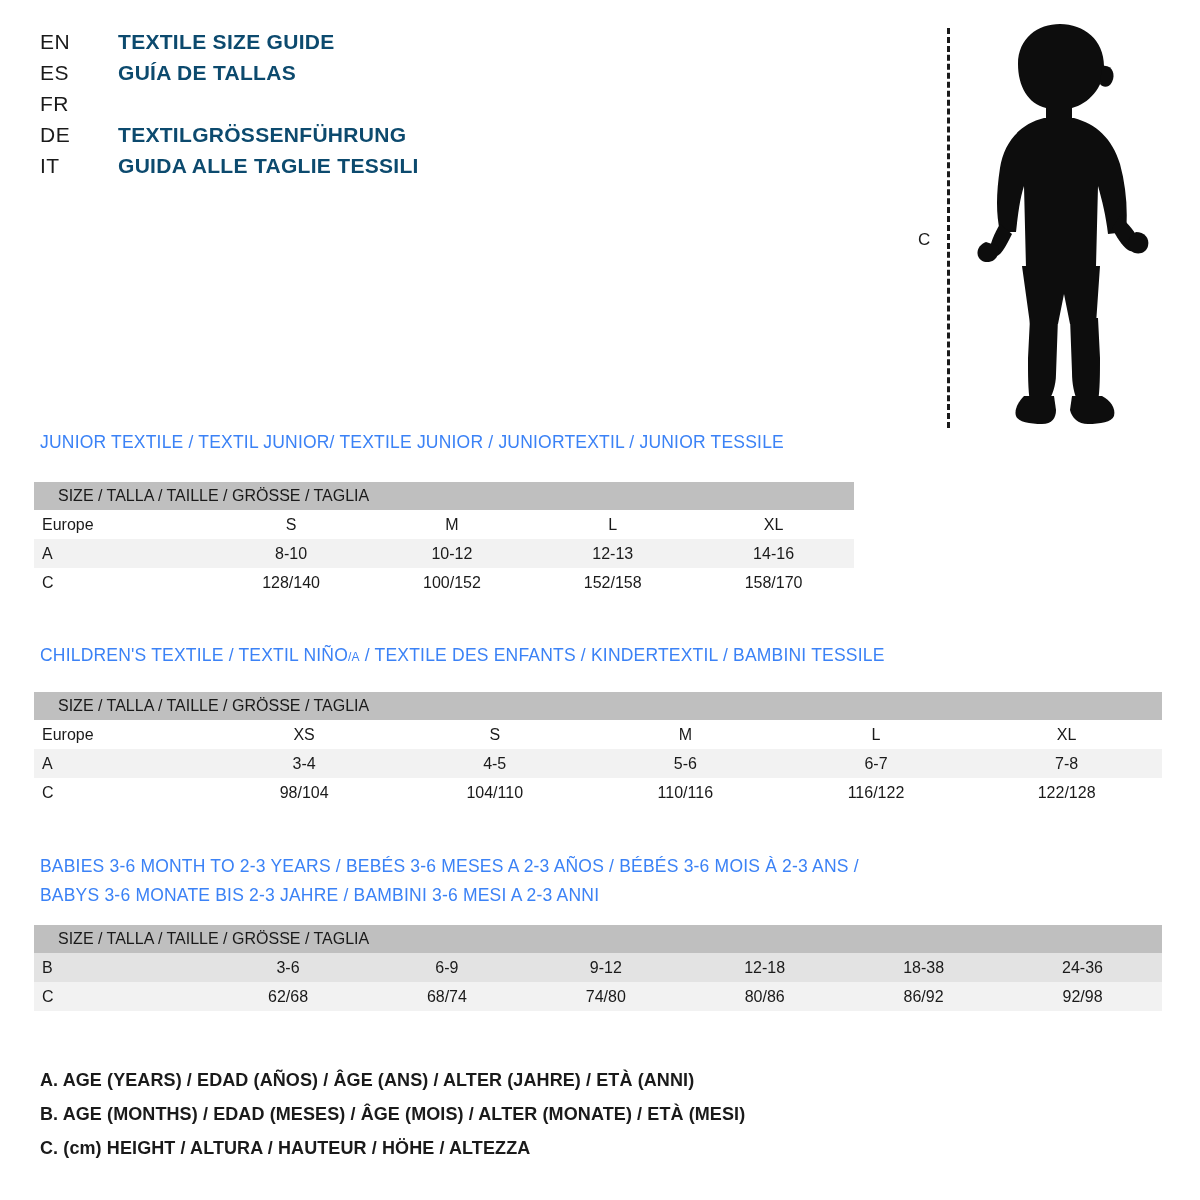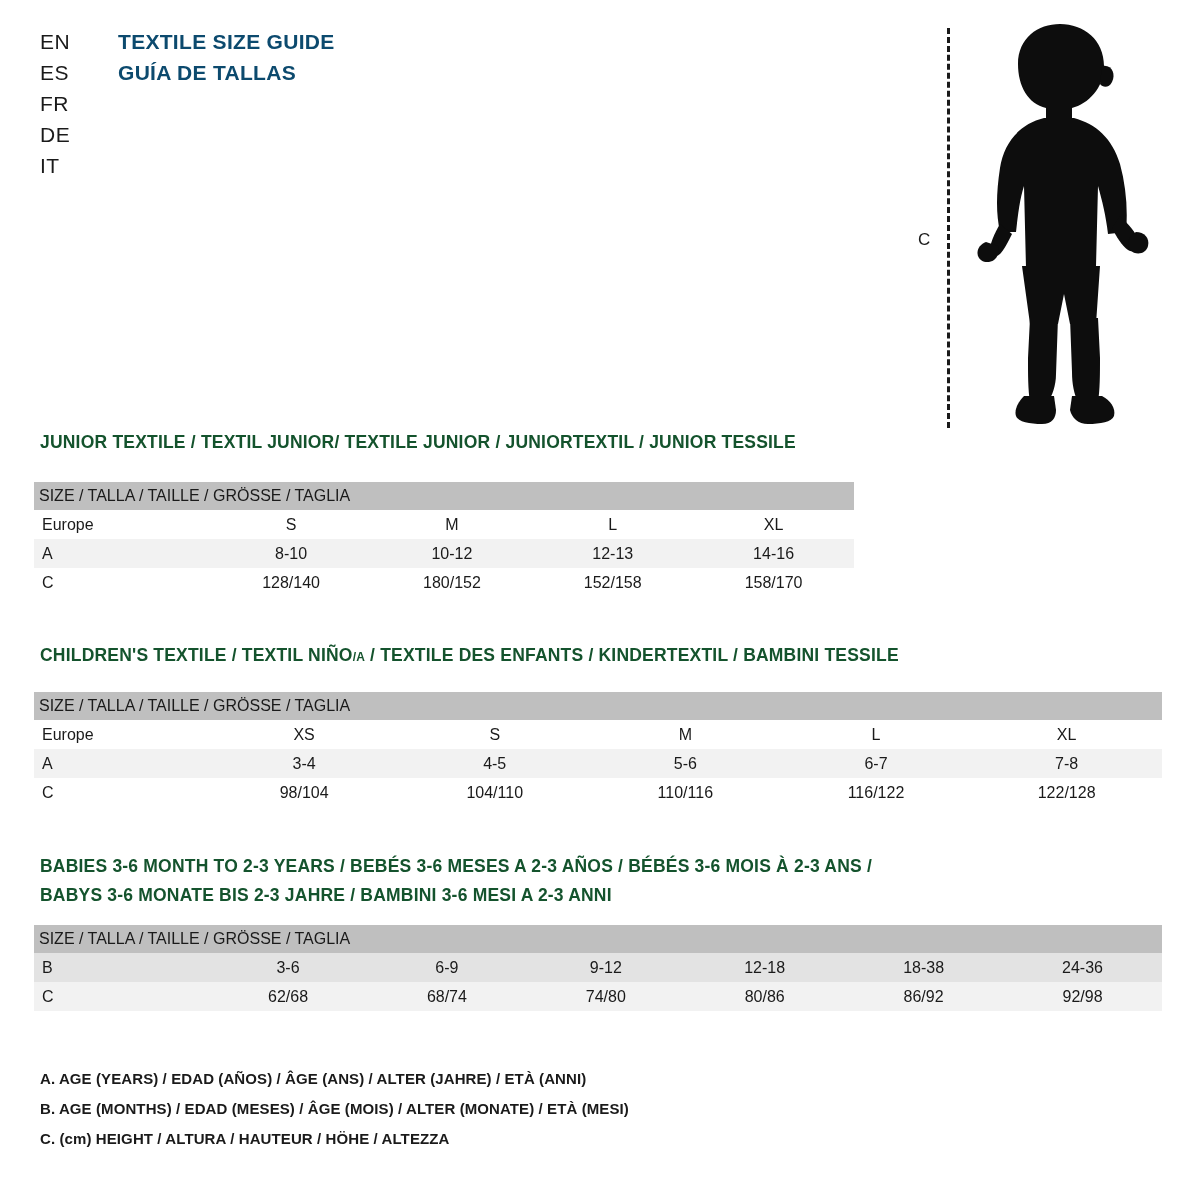--- a/index.html
+++ b/index.html
@@ -69,23 +69,23 @@
   .figure-svg {
     position: absolute;
     left: 60px;
     top: 8px;
   }
 
   
   .section-title {
     position: absolute;
     font-size: 17.5px;
-    font-weight: 700;
+    font-weight: 400;
     letter-spacing: 0.2px;
-    color: #14532d;
+    color: #3b82f6;
     white-space: nowrap;
   }
   .section-title .sub {
     font-size: 12px;
     vertical-align: baseline;
   }
 
   
   .size-table {
     position: absolute;
@@ -101,36 +101,36 @@
     vertical-align: middle;
     white-space: nowrap;
   }
   .size-table .rowhead {
     text-align: left;
     padding-left: 8px;
   }
   .row-headbar td {
     background: #bfbfbf;
     text-align: left;
-    padding-left: 5px;
+    padding-left: 24px;
     font-weight: 400;
     height: 28px;
   }
   .row-light td { background: #f2f2f2; }
   .row-white td { background: #ffffff; margin-top: 12px; }
   .row-mid td  { background: #e3e3e3; }
 
   
   .legend {
     position: absolute;
     left: 40px;
     width: 1100px;
   }
   .legend-line {
-    font-size: 15px;
+    font-size: 18px;
     font-weight: 700;
     letter-spacing: 0.1px;
     color: #1a1a1a;
     margin-bottom: 13px;
     white-space: nowrap;
   }
   .legend-line .lower {
     font-weight: 700;
     text-transform: none;
   }
@@ -145,23 +145,25 @@
   </div>
   <div class="header-row">
     <div class="header-lang">ES</div>
     <div class="header-title">GUÍA DE TALLAS</div>
   </div>
   <div class="header-row">
     <div class="header-lang">FR</div>
   </div>
   <div class="header-row">
     <div class="header-lang">DE</div>
+    <div class="header-title">TEXTILGRÖSSENFÜHRUNG</div>
   </div>
   <div class="header-row">
     <div class="header-lang">IT</div>
+    <div class="header-title">GUIDA ALLE TAGLIE TESSILI</div>
   </div>
 </div>
 
 <div class="figure-area">
   <div class="figure-c-label">C</div>
   <div class="figure-dashes"></div>
   <svg class="figure-svg" width="190" height="410" viewBox="0 0 190 410">
     <g fill="#0d0d0d">
 
       <path d="M58 46 C58 20 78 6 100 6 C124 6 144 22 144 48 C144 70 128 86 112 90 L112 104 L86 104 L86 90 C68 86 58 68 58 46 Z"></path>
@@ -206,21 +208,21 @@
   <tr class="row-light">
     <td class="rowhead">A</td>
     <td>8-10</td>
     <td>10-12</td>
     <td>12-13</td>
     <td>14-16</td>
   </tr>
   <tr class="row-white">
     <td class="rowhead">C</td>
     <td>128/140</td>
-    <td>180/152</td>
+    <td>100/152</td>
     <td>152/158</td>
     <td>158/170</td>
   </tr>
 </tbody>
   </table>
 
 <div class="section-title" style="top:645px; left:40px;"><span>CHILDREN'S TEXTILE / TEXTIL NIÑO</span><span class="sub">/A</span><span> / TEXTILE DES ENFANTS / KINDERTEXTIL / BAMBINI TESSILE</span></div>
 
 <table class="size-table" style="top:692px; left:34px; width:1128px;">
   <tbody>

